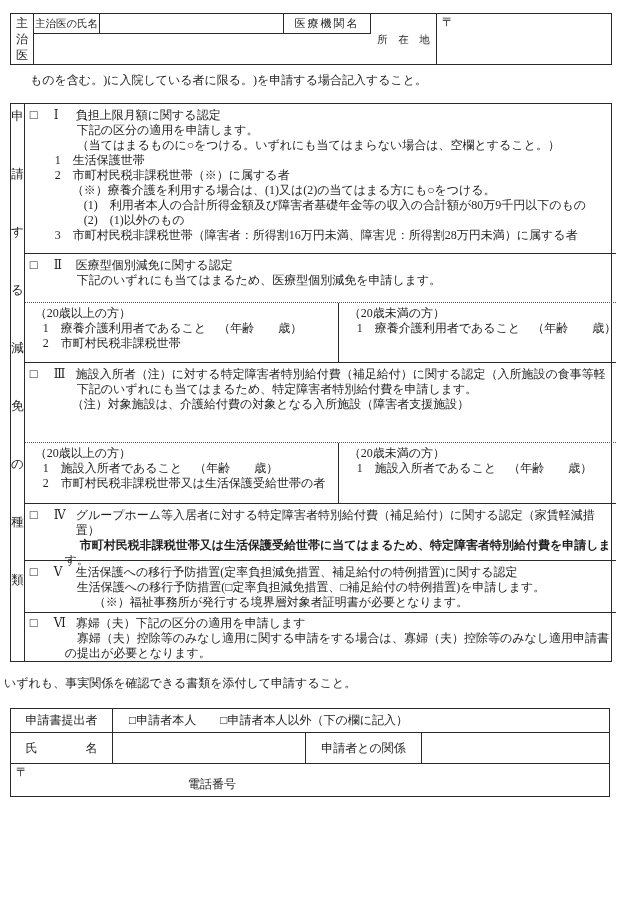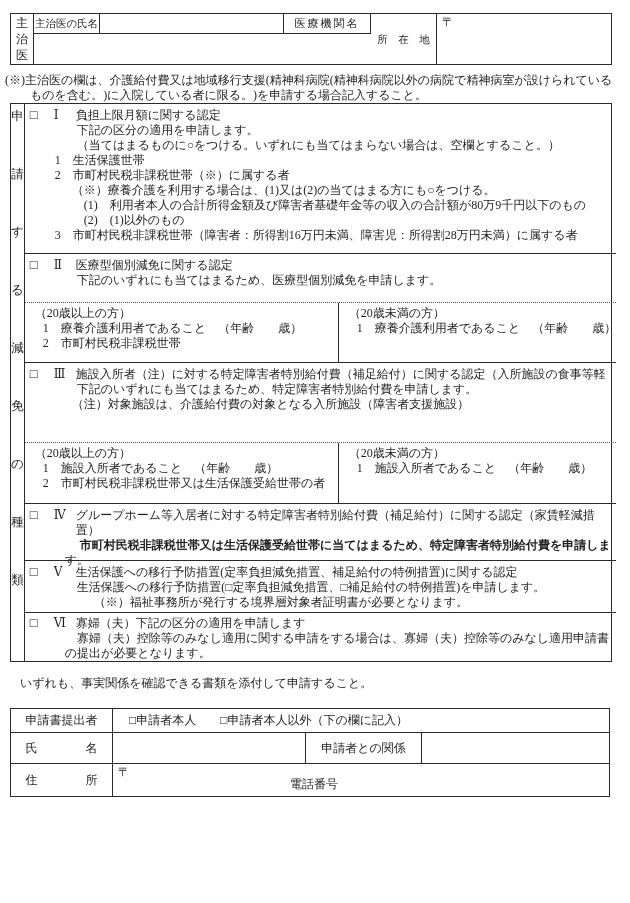--- a/index.html
+++ b/index.html
@@ -28,21 +28,21 @@
   .w-org { width:87px; justify-content:center; letter-spacing:2px; font-size:11px; }
   .grow { flex:1; }
   .addr-field { position:relative; flex:1; }
   .postal { position:absolute; left:5px; top:1px; }
   .phone-top { position:absolute; left:283px; bottom:3px; }
   .phone-bot { position:absolute; left:177px; bottom:4px; }
 
   
   .note { position:absolute; left:5px; top:73px; width:620px; }
   .note .l2 { padding-left:25px; }
-  .footer-note { position:absolute; left:20px; top:676px; }
+  .footer-note { position:absolute; left:4px; top:676px; }
 
   
   .t-main { left:10px; top:103px; width:602px; height:559px; display:flex; }
   .t-main .side-col { width:27px; justify-content:flex-start; padding-top:5px; gap:43px; font-size:12.5px; }
   .mt-body { flex:1; display:flex; flex-direction:column; }
   .sec { position:relative; }
   .sec + .sec { border-top:1px solid #2a2a2a; }
   .sec-1 { height:150px; padding-top:4px; }
   .sec-2 { height:109px; }
   .sec-3 { height:141px; }
@@ -107,21 +107,20 @@
         <div class="cell brd-r w-lbl">所　在　地</div>
         <div class="addr-field">
           <span class="postal">〒</span>
           <span class="phone-top">電話番号</span>
         </div>
       </div>
     </div>
   </div>
 
   <div class="note">
-    <div class="ln">(※)主治医の欄は、介護給付費又は地域移行支援(精神科病院(精神科病院以外の病院で精神病室が設けられている</div>
     <div class="ln l2">ものを含む。)に入院している者に限る。)を申請する場合記入すること。</div>
   </div>
 
   <div class="tbl t-main">
     <div class="side-col">
       <span>申</span>
       <span>請</span>
       <span>す</span>
       <span>る</span>
       <span>減</span>
@@ -244,21 +243,20 @@
         </div>
       </div>
     </div>
     <div class="st-r2">
       <div class="cell brd-r st-lbl">氏　　　　名</div>
       <div class="cell brd-r st-name-val"></div>
       <div class="cell brd-r st-rel">申請者との関係</div>
       <div class="cell grow"></div>
     </div>
     <div class="st-r3">
-      <div class="cell brd-r st-lbl">住　　　　所</div>
       <div class="st-addr">
         <span class="postal">〒</span>
         <span class="phone-bot">電話番号</span>
       </div>
     </div>
   </div>
 
 </div>
 
 </body></html>

